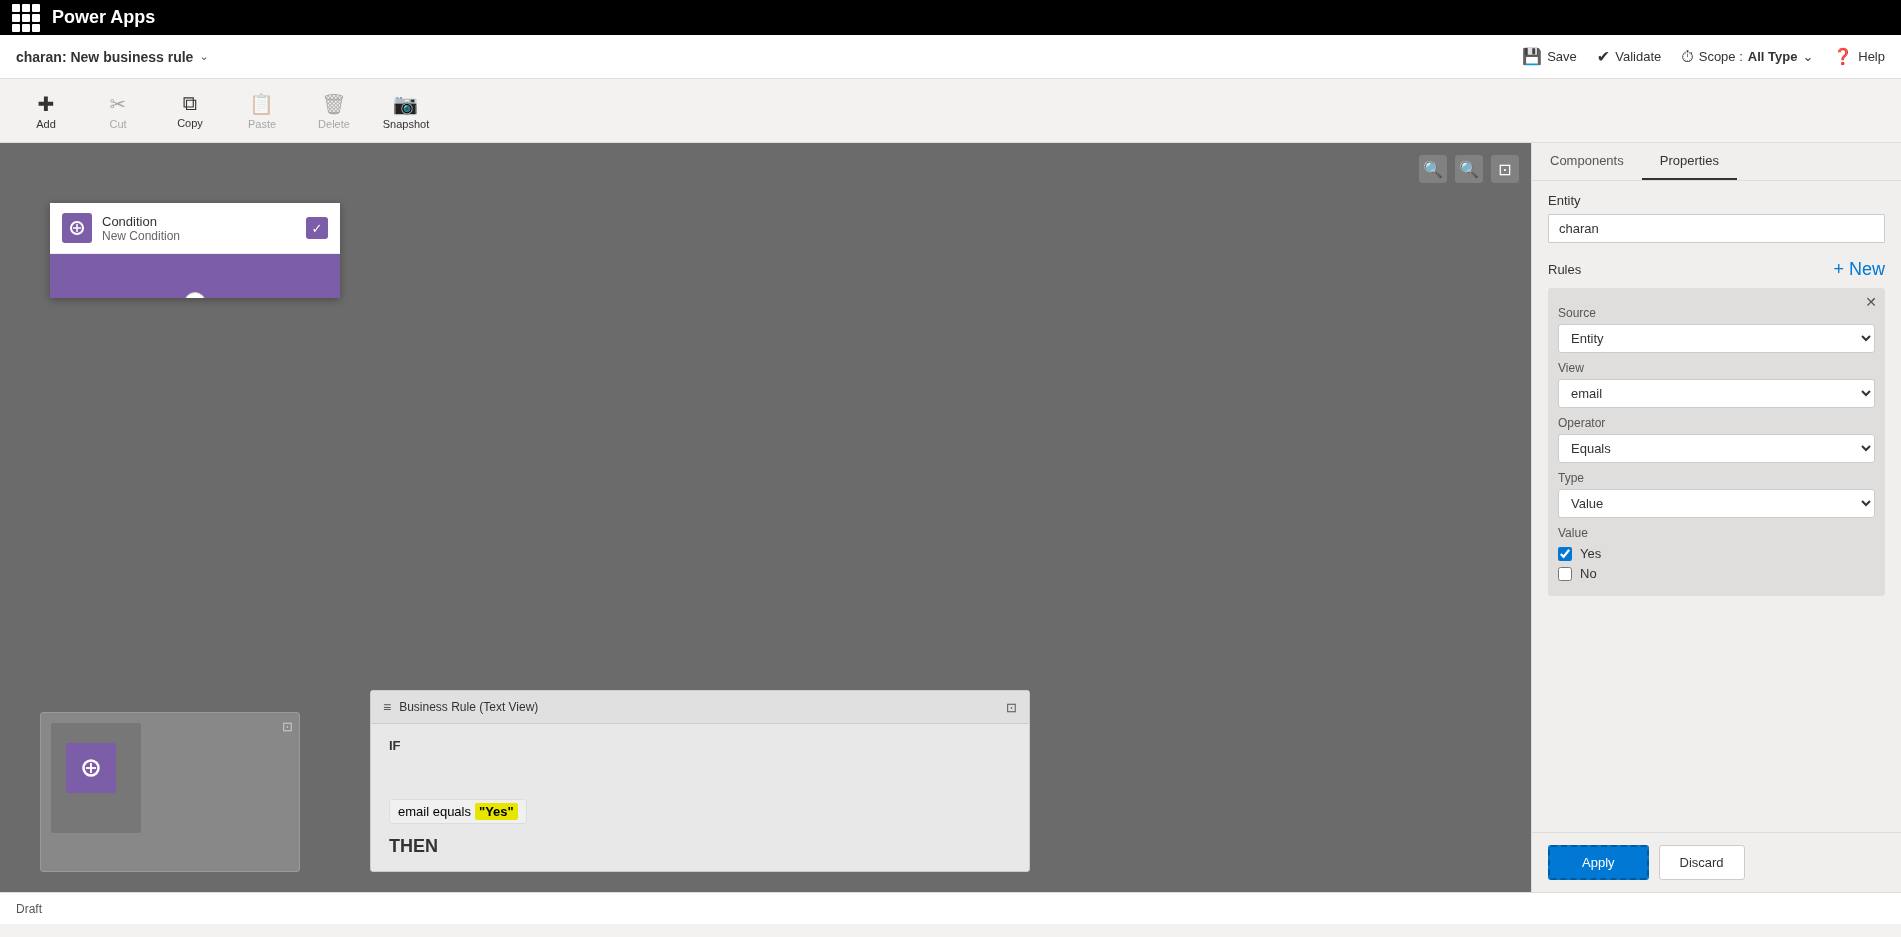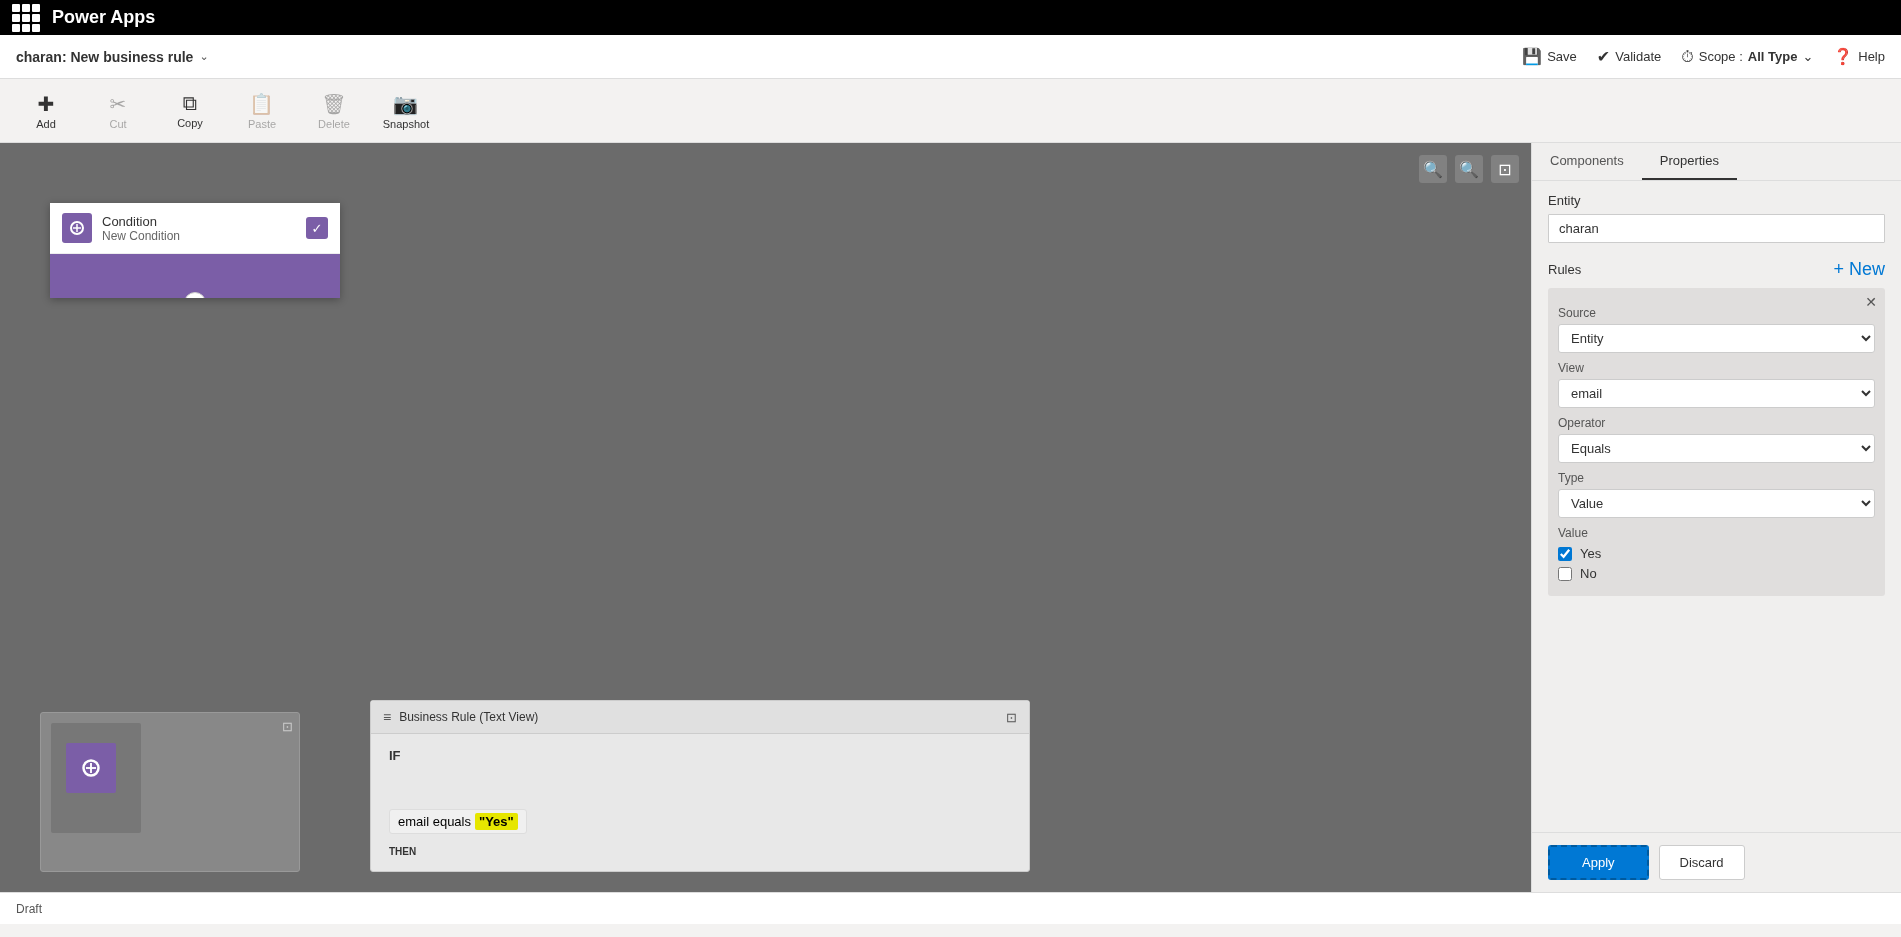--- a/index.html
+++ b/index.html
@@ -126,21 +126,21 @@
       margin-left: auto; background: none; border: none; cursor: pointer; font-size: 13px; color: #555;
     }
     .textview-body { padding: 14px 18px; min-height: 100px; }
     .textview-if { font-size: 13px; color: #333; margin-bottom: 10px; font-weight: 600; }
     .textview-condition {
       display: inline-flex; align-items: center; gap: 4px;
       background: #f0f0f0; border: 1px solid #ddd; border-radius: 3px;
       padding: 3px 8px; font-size: 13px; margin-top: 36px;
     }
     .textview-highlight { background: #e6e600; padding: 1px 4px; border-radius: 2px; font-weight: 600; }
-    .textview-then { font-size: 10px; color: #333; margin-top: 12px; font-weight: 600; }
+    .textview-then { font-size: 18px; color: #333; margin-top: 12px; font-weight: 600; }
 
     
     .right-panel {
       width: 370px; background: #f0efee; border-left: 1px solid #ddd;
       display: flex; flex-direction: column; overflow: hidden;
     }
     .panel-tabs {
       display: flex; border-bottom: 1px solid #ddd; background: #f0efee;
     }
     .panel-tab {

